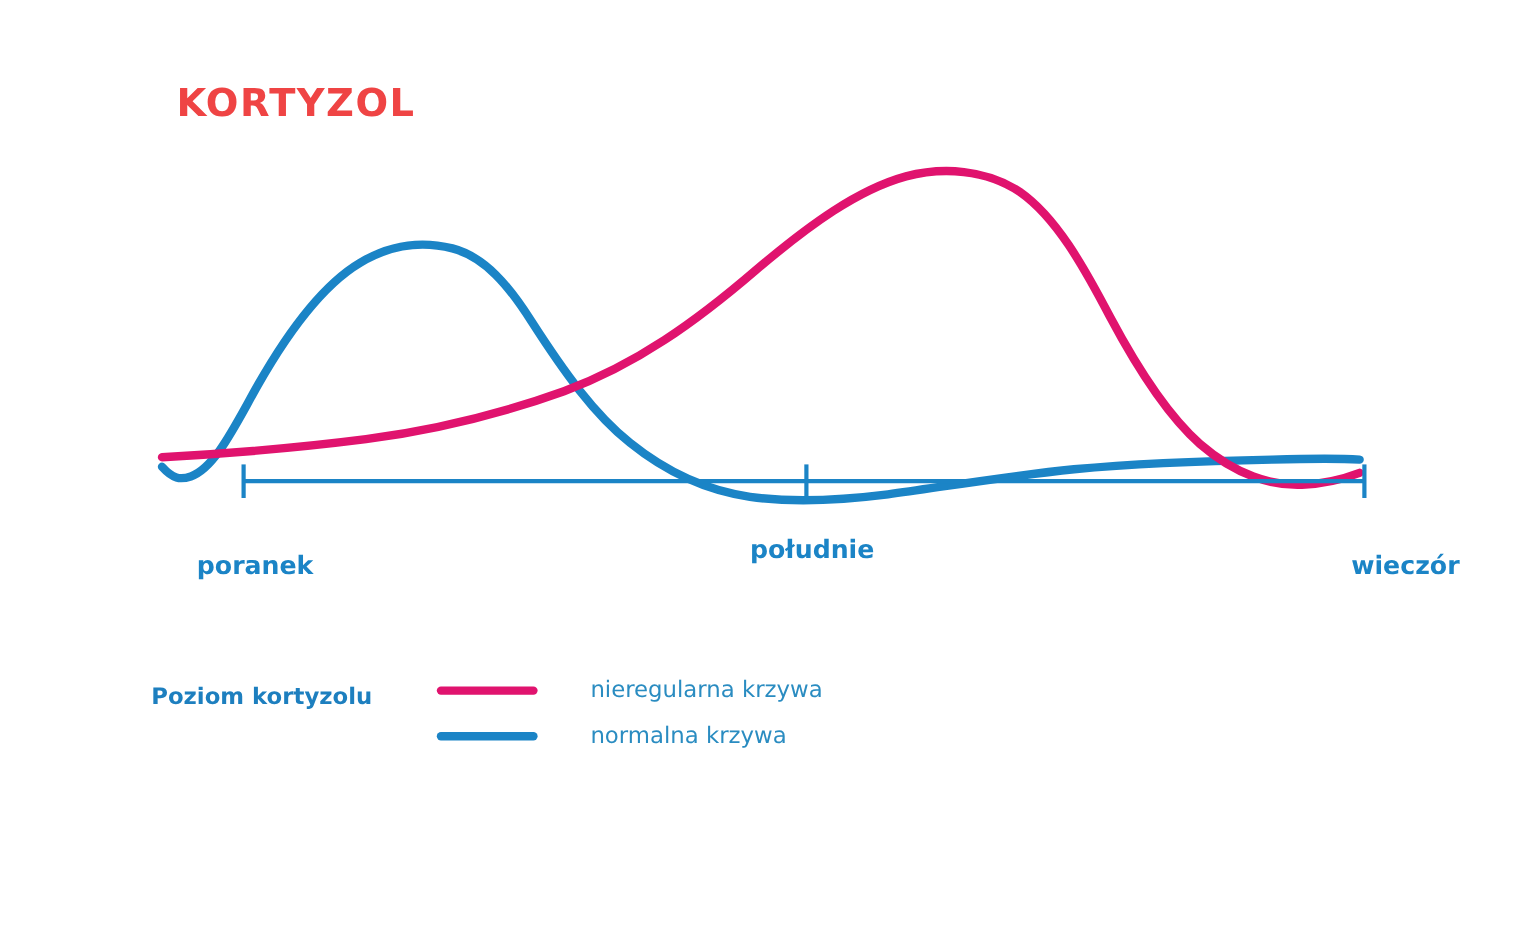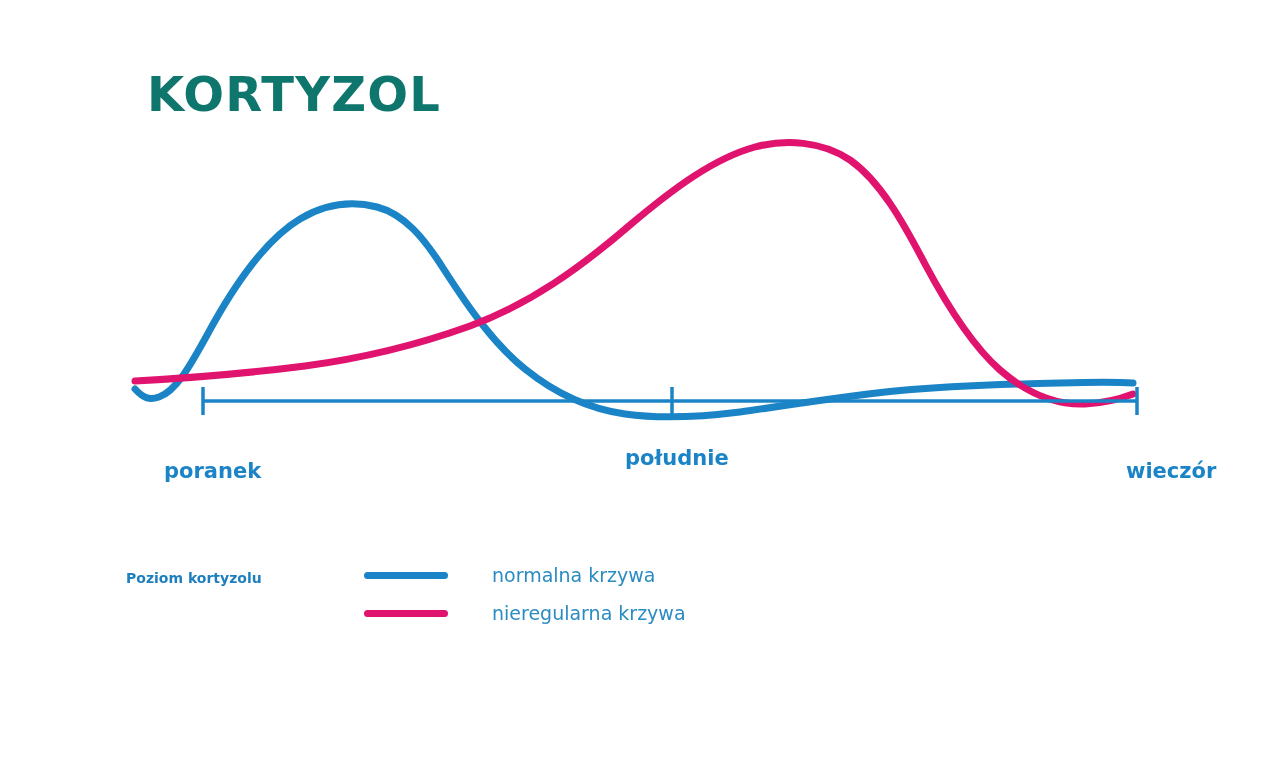--- a/index.html
+++ b/index.html
@@ -23,24 +23,24 @@
     top: 0;
     width: 1280px;
     height: 771px;
   }
 
   
   .chart-title {
     position: absolute;
     left: 147px;
     top: 70px;
-    font-size: 48px;
+    font-size: 32px;
     font-weight: 700;
     letter-spacing: 1.2px;
-    color: #0f766e;
+    color: #ef4444;
     font-family: "DejaVu Sans", "Liberation Sans", sans-serif;
     line-height: 1;
     white-space: nowrap;
     text-align: center;
   }
 
   
   .plot-svg {
     position: absolute;
     left: 0;
@@ -69,21 +69,21 @@
     left: 126px;
     top: 560px;
     width: 640px;
     height: 80px;
   }
   .legend-title {
     position: absolute;
     left: 0;
     top: 8px;
     width: 220px;
-    font-size: 14px;
+    font-size: 19px;
     font-weight: 700;
     color: #1d7fbf;
     line-height: 1.45;
   }
   .legend-title .l2 { display: block; }
 
   .legend-items {
     position: absolute;
     left: 238px;
     top: 0;
@@ -162,25 +162,25 @@
 
   <div class="legend">
 
     <div class="legend-title">
       <span class="l1">Poziom kortyzolu</span>
     </div>
 
     <div class="legend-items">
 
       <div class="legend-row">
-        <span class="legend-swatch normal"></span>
-        <span class="legend-text">normalna krzywa</span>
+        <span class="legend-swatch irregular"></span>
+        <span class="legend-text">nieregularna krzywa</span>
       </div>
 
       <div class="legend-row">
-        <span class="legend-swatch irregular"></span>
-        <span class="legend-text">nieregularna krzywa</span>
+        <span class="legend-swatch normal"></span>
+        <span class="legend-text">normalna krzywa</span>
       </div>
 
     </div>
   </div>
 
 </div>
 
 </body></html>

